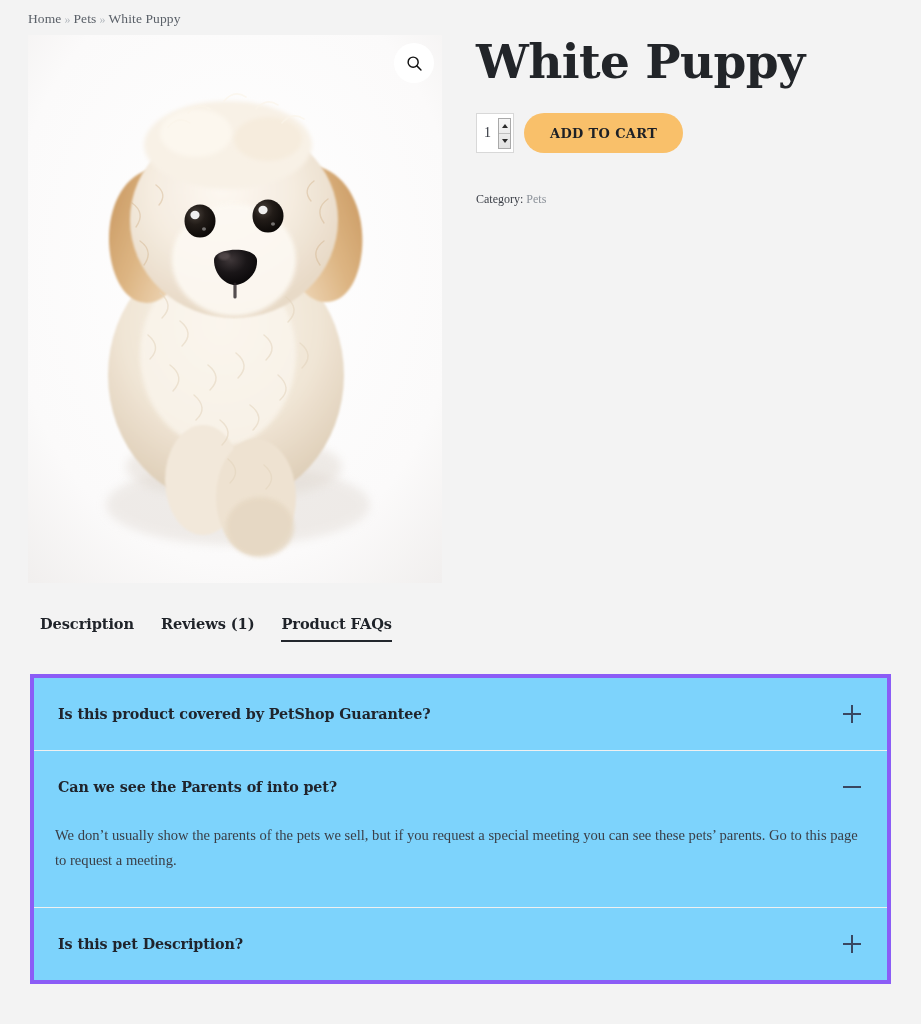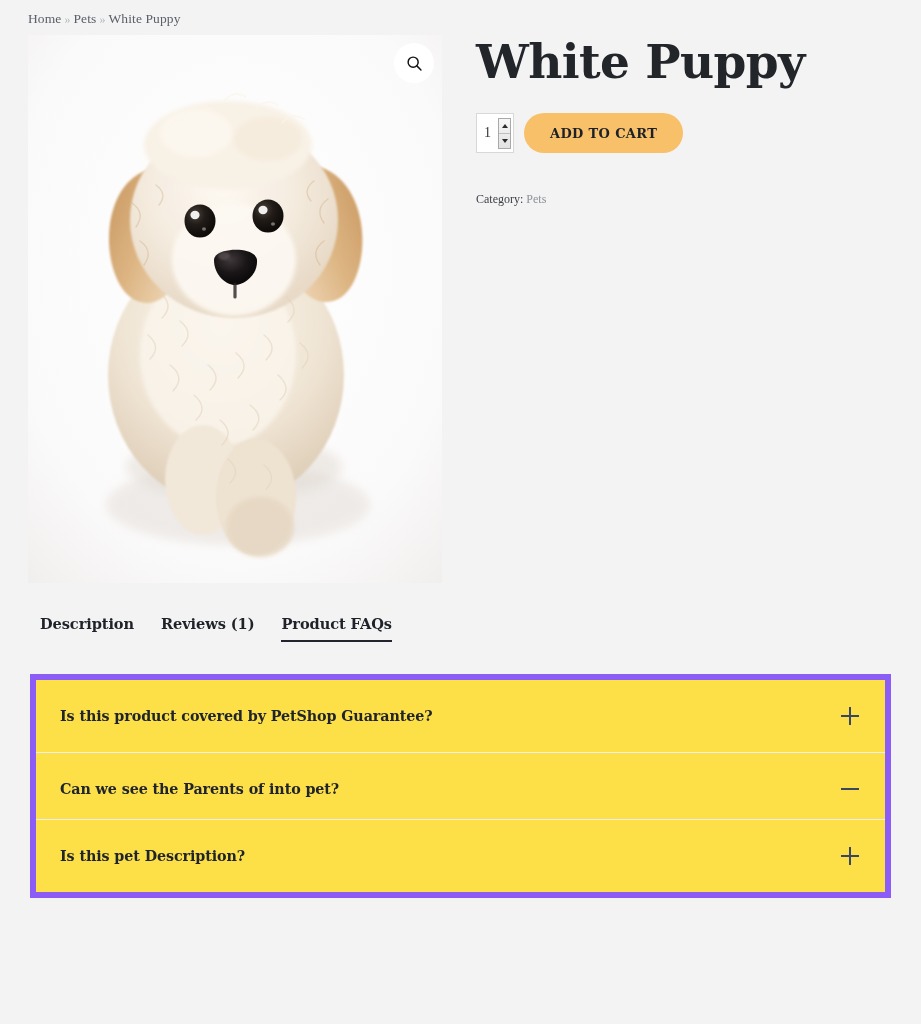--- a/index.html
+++ b/index.html
@@ -208,22 +208,22 @@
     padding-bottom: 8px;
     border-bottom: 2px solid transparent;
     cursor: pointer;
     letter-spacing: -0.1px;
   }
   .tab.active { border-bottom-color: #22262c; }
 
   
   .faq-wrap {
     margin: 32px 30px 0 30px;
-    background: #fde047;
-    border: 6px solid #8b5cf6;
+    background: #7dd3fc;
+    border: 4px solid #8b5cf6;
   }
   .faq-item { border-bottom: 1px solid #f0f0f0; }
   .faq-item:last-child { border-bottom: 0; }
   .faq-head {
     display: flex;
     align-items: center;
     justify-content: space-between;
     padding: 27px 26px 27px 24px;
     cursor: pointer;
   }
@@ -446,20 +446,21 @@
     </div>
 
     <div class="faq-item open">
       <div class="faq-head">
         <span class="faq-q">Can we see the Parents of into pet?</span>
         <span class="faq-toggle">
           <span class="bar-h"></span>
 
         </span>
       </div>
+      <div class="faq-body">We don’t usually show the parents of the pets we sell, but if you request a special meeting you can see these pets’ parents. Go to this page to request a meeting.</div>
     </div>
 
     <div class="faq-item">
       <div class="faq-head">
         <span class="faq-q">Is this pet Description?</span>
         <span class="faq-toggle">
           <span class="bar-h"></span>
           <span class="bar-v"></span>
         </span>
       </div>

